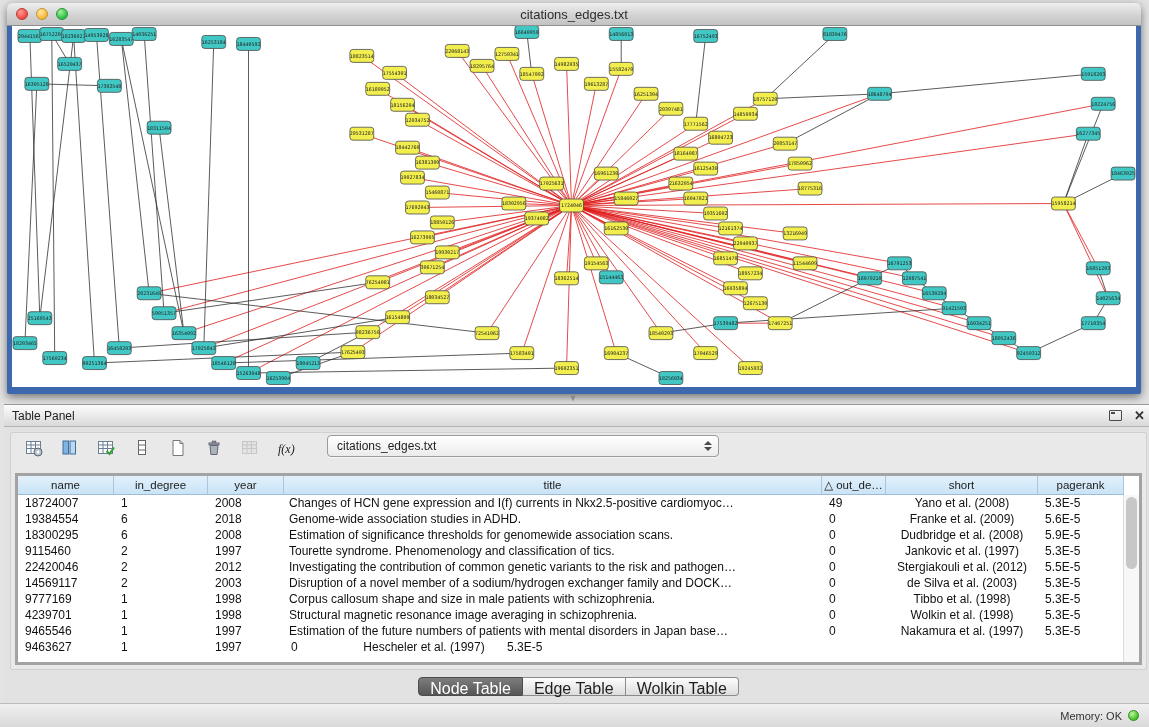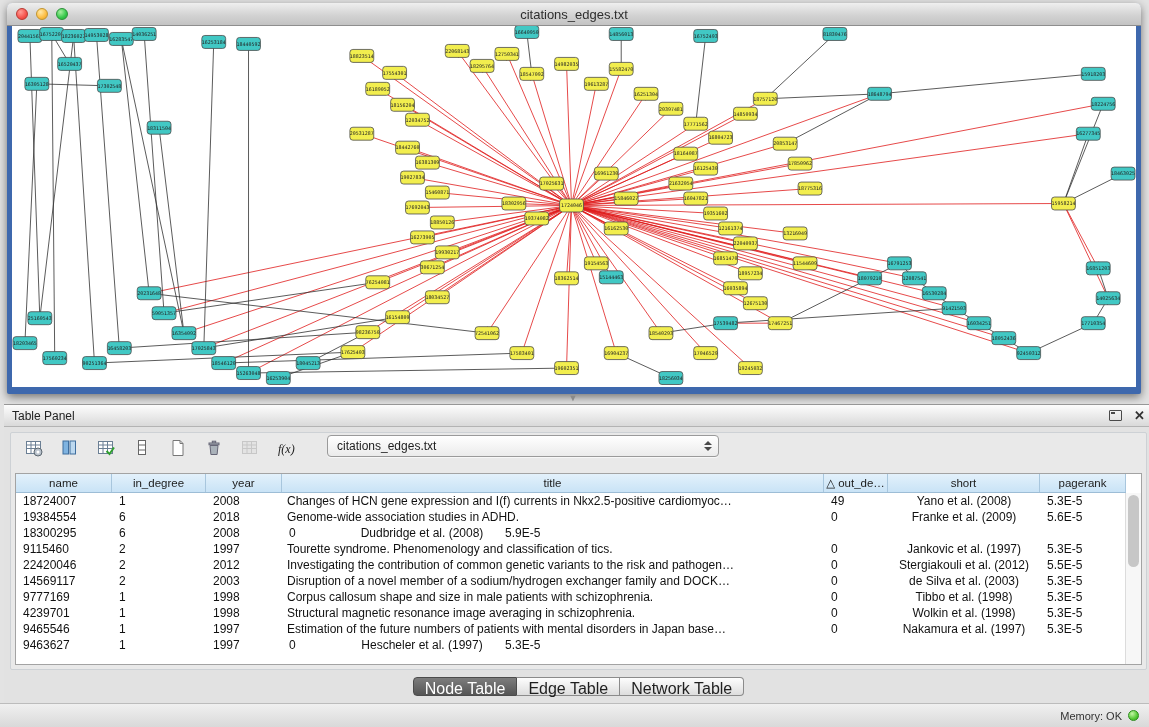--- a/index.html
+++ b/index.html
@@ -75,21 +75,21 @@
     box-shadow:0 1px 1px rgba(255,255,255,.7), inset 0 1px 0 #fff;
   }
   .dropdown .dd-label{flex:1;overflow:hidden;white-space:nowrap;}
   .dd-arrows{display:flex;flex-direction:column;gap:2px;align-items:center;padding-right:2px;}
   .dd-arrows i{display:block;width:0;height:0;border-left:4px solid transparent;border-right:4px solid transparent;}
   .dd-arrows i.up{border-bottom:4px solid #4a4a4a;}
   .dd-arrows i.down{border-top:4px solid #4a4a4a;}
   
   .table-wrap{
     position:absolute;left:4px;right:4px;top:40px;bottom:4px;
-    background:#ffffff;border:1px solid #a3a3a3;overflow:hidden;
+    background:#ffffff;border:3px solid #a3a3a3;overflow:hidden;
   }
   .thead{
     display:flex;height:19px;box-sizing:border-box;width:calc(100% - 15px);
     background:linear-gradient(#e3f1fb,#c9e3f6);
     border-bottom:1px solid #9dbdd6;
   }
   .th{
     box-sizing:border-box;height:100%;display:flex;align-items:center;justify-content:center;
     font-size:11.5px;color:#1c1c1c;border-right:1px solid #a8c6dd;cursor:pointer;
     overflow:hidden;white-space:nowrap;
@@ -870,20 +870,21 @@
             <div class="td col2">2018</div>
             <div class="td col3">Genome-wide association studies in ADHD.</div>
             <div class="td col4">0</div>
             <div class="td col5">Franke et al. (2009)</div>
             <div class="td col6">5.6E-5</div>
           </div>
           <div class="tr">
             <div class="td col0">18300295</div>
             <div class="td col1">6</div>
             <div class="td col2">2008</div>
+            <div class="td col3">Estimation of significance thresholds for genomewide association scans.</div>
             <div class="td col4">0</div>
             <div class="td col5">Dudbridge et al. (2008)</div>
             <div class="td col6">5.9E-5</div>
           </div>
           <div class="tr">
             <div class="td col0">9115460</div>
             <div class="td col1">2</div>
             <div class="td col2">1997</div>
             <div class="td col3">Tourette syndrome. Phenomenology and classification of tics.</div>
             <div class="td col4">0</div>
@@ -946,20 +947,20 @@
         </div>
       <div class="vscroll">
         <div class="thumb"></div>
       </div>
     </div>
   </div>
 
   <div class="tabs" id="tabs">
       <button class="tab active">Node Table</button>
       <button class="tab">Edge Table</button>
-      <button class="tab">Network Table</button>
+      <button class="tab">Wolkin Table</button>
     </div>
 </div>
 
 <div class="statusbar">
   <span>Memory: OK</span>
   <span class="mem-dot"></span>
 </div>
 
 </body></html>

